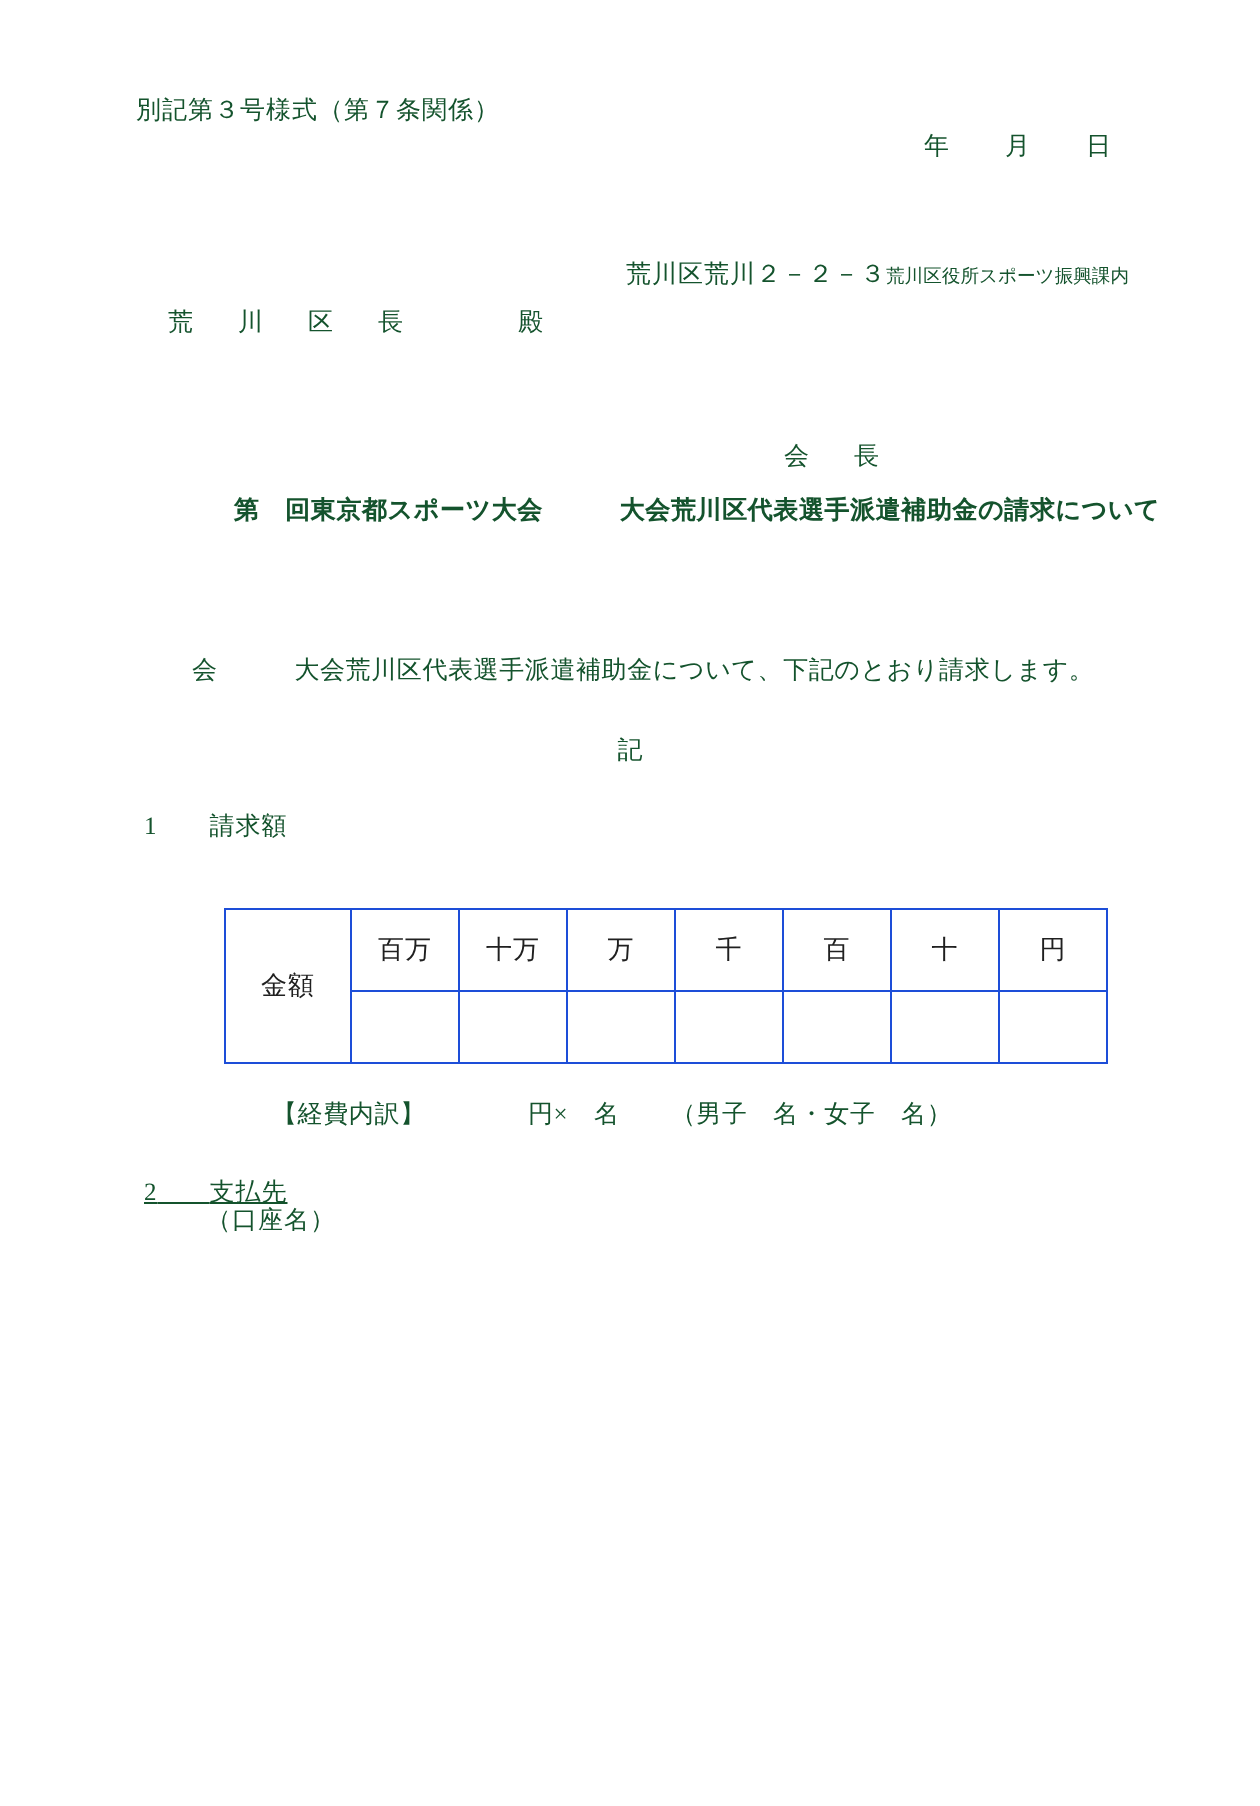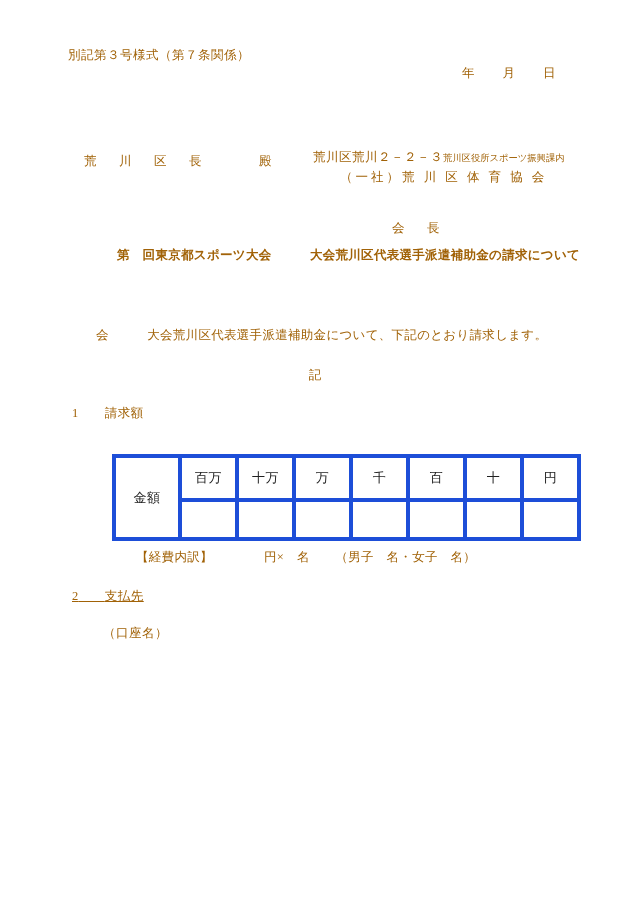--- a/index.html
+++ b/index.html
@@ -27,42 +27,42 @@
     height: 903px;
     box-sizing: border-box;
     padding: 0;
   }
   
   .line {
     position: absolute;
     font-size: 12.5px;
     line-height: 1.45;
     white-space: pre;
-    color: #a16207;
+    color: #14532d;
   }
 
   #form-code {
     left: 68px;
     top: 46px;
     letter-spacing: 0.5px;
   }
   #date-line {
     left: 462px;
     top: 64px;
     letter-spacing: 1px;
   }
   #addressee {
     left: 84px;
     top: 104px;
     letter-spacing: 5px;
     margin-top: 48px;
   }
   #sender-address {
     left: 313px;
-    top: 148px;
+    top: 128px;
     letter-spacing: 0.5px;
   }
   #sender-address .small {
     font-size: 9.3px;
     letter-spacing: 0px;
   }
   #sender-org {
     left: 340px;
     top: 168px;
     letter-spacing: 3px;
@@ -108,37 +108,37 @@
     letter-spacing: 0.5px;
     text-decoration: underline;
   }
   #breakdown {
     left: 136px;
     top: 548px;
     letter-spacing: 0.3px;
   }
   #account-name {
     left: 103px;
-    top: 624px;
+    top: 601px;
     letter-spacing: 0.5px;
   }
 
   
   .amount-table-wrap {
     position: absolute;
     left: 112px;
     top: 454px;
   }
   table.amount-table {
     border-collapse: collapse;
     table-layout: fixed;
     background: #fff;
   }
   table.amount-table td {
-    border: 4px solid #1d4ed8;
+    border: 1px solid #1d4ed8;
     font-size: 13px;
     text-align: center;
     vertical-align: middle;
     color: #202020;
     font-family: "Liberation Serif", "DejaVu Serif", serif;
     padding: 0;
   }
   td.label-cell {
     width: 62px;
     font-size: 14px;
@@ -161,21 +161,20 @@
   <div class="doc">
 
     <div class="line" id="form-code">別記第３号様式（第７条関係）</div>
 
     <div class="line" id="date-line">年　　月　　日</div>
 
     <div class="line" id="addressee">荒　川　区　長　　　殿</div>
 
     <div class="line" id="sender-address"><span>荒川区荒川２－２－３</span><span class="small">荒川区役所スポーツ振興課内</span></div>
 
-    <div class="line" id="sender-org">（一社）荒 川 区 体 育 協 会</div>
 
     <div class="line" id="sender-title">会　長</div>
 
     <div class="line" id="subject">第　回東京都スポーツ大会　　　大会荒川区代表選手派遣補助金の請求について</div>
 
 
     <div class="line" id="body-line-2">会　　　大会荒川区代表選手派遣補助金について、下記のとおり請求します。</div>
 
     <div class="line" id="ki-mark">記</div>
 

